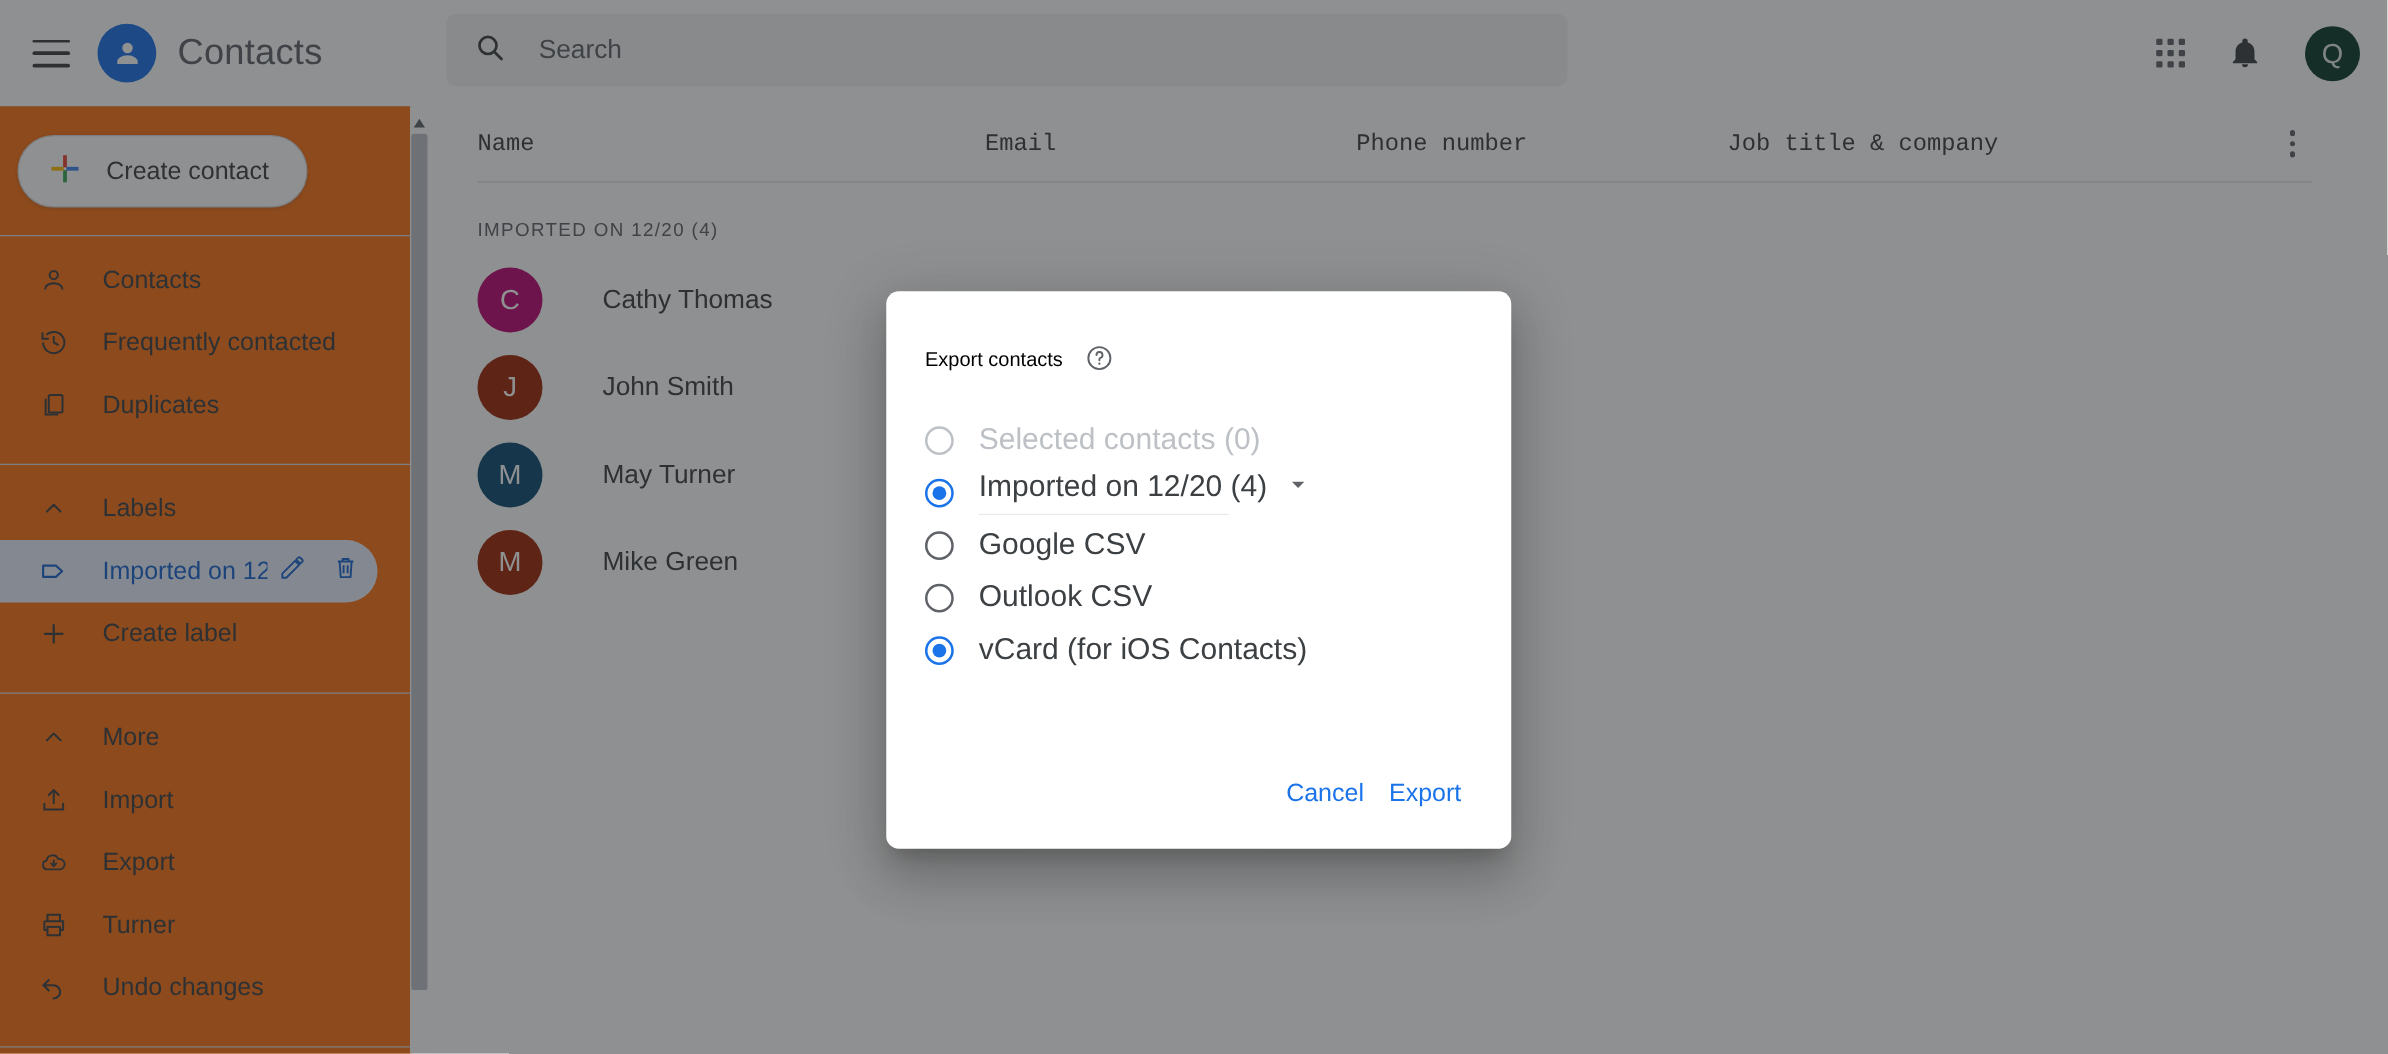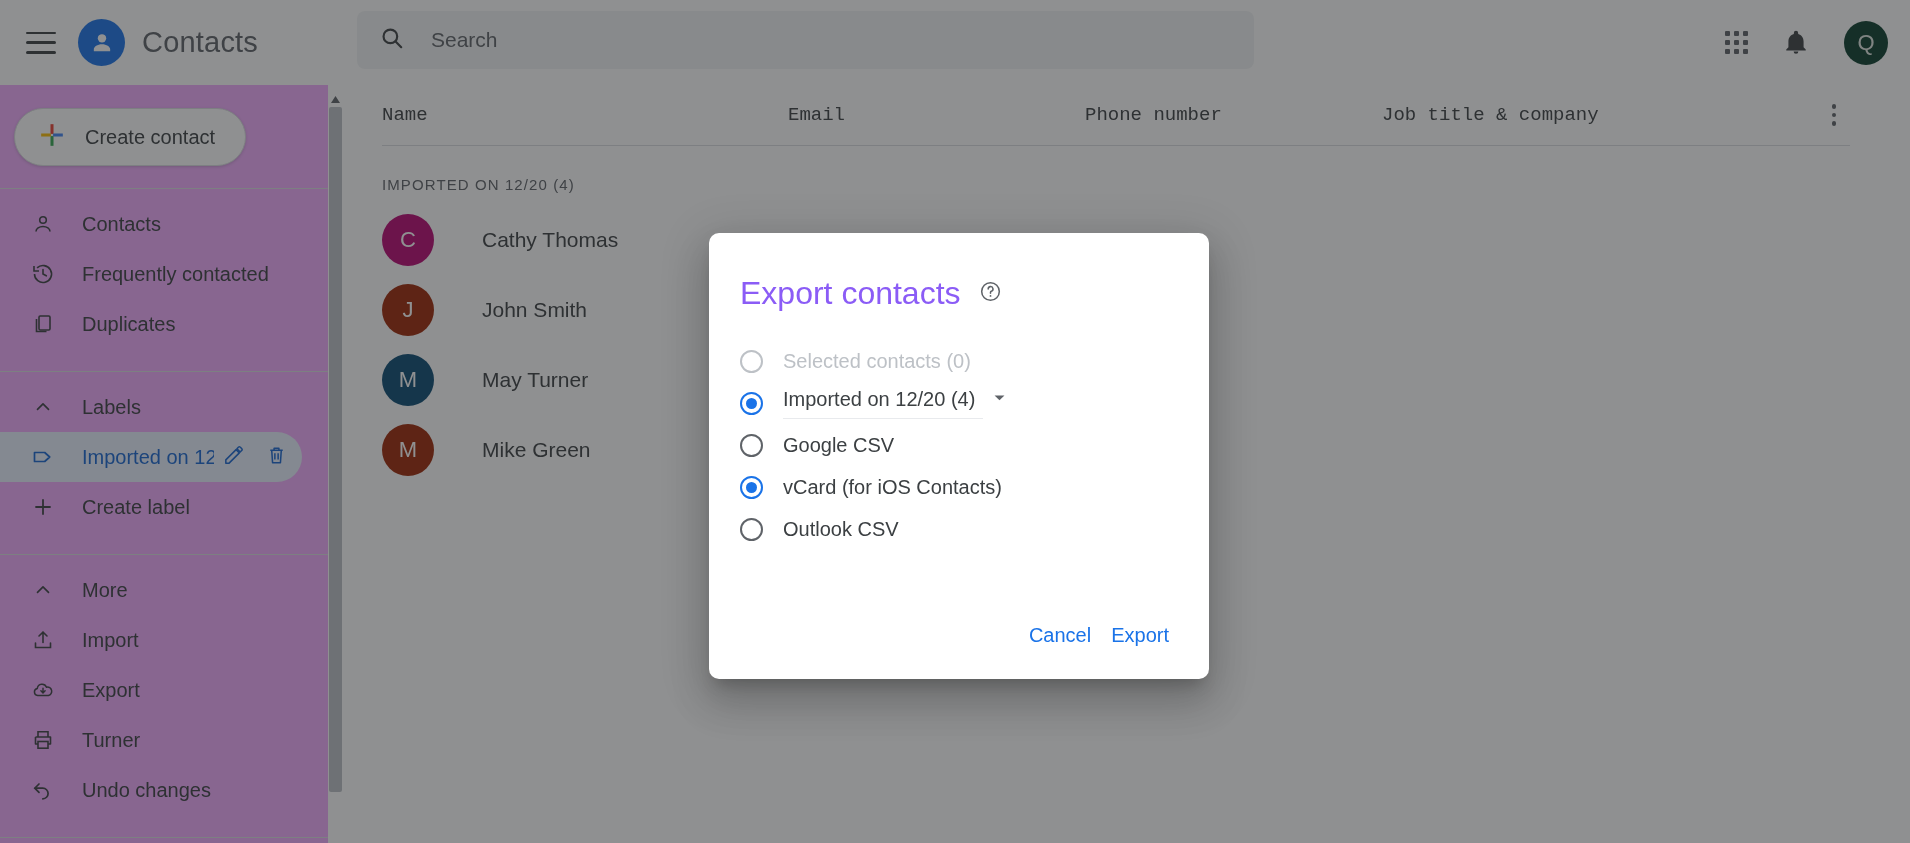--- a/index.html
+++ b/index.html
@@ -31,21 +31,21 @@
   .searchwrap input::placeholder { color: #5f6368; }
 
   .topright { position: absolute; right: 22px; top: 0; height: 85px; display: flex; align-items: center; gap: 30px; }
   .gridicon { display: grid; grid-template-columns: repeat(3, 5px); grid-template-rows: repeat(3, 5px); gap: 4px; cursor: pointer; }
   .gridicon i { background: #5f6368; border-radius: 1px; display: block; width: 5px; height: 5px; }
   .bellbtn { width: 36px; height: 36px; cursor: pointer; display:flex; align-items:center; justify-content:center;}
   .avatar-q { width: 44px; height: 44px; border-radius: 50%; background: #0b3d2c; color: #dfe6e2;
               display: flex; align-items: center; justify-content: center; font-size: 22px; cursor: pointer; }
 
   
-  .sidebar { position: absolute; left: 0; top: 85px; width: 330px; bottom: 0; background: #f0abfc; }
+  .sidebar { position: absolute; left: 0; top: 85px; width: 330px; bottom: 0; background: #f97316; }
   .create-btn { margin: 23px 0 0 14px; width: 232px; height: 58px; border-radius: 29px;
                 border: 1px solid #dadce0; background: #fff; display: flex; align-items: center;
                 box-shadow: 0 1px 3px rgba(60,64,67,.22); cursor: pointer; }
   .create-btn .plus { margin-left: 24px; margin-right: 20px; }
   .create-btn span.lbl { font-size: 20px; color: #3c4043; }
   .sb-div { height: 1px; background: #dadce0; margin: 22px 0 10px 0; }
   .sb-item { height: 50px; display: flex; align-items: center; border-radius: 0 25px 25px 0;
              margin-right: 28px; cursor: pointer; position: relative; }
   .sb-item .ico { width: 26px; margin-left: 30px; margin-right: 26px; display:flex; align-items:center; justify-content:center; }
   .sb-item .txt { font-size: 20px; color: #3c4043; white-space: nowrap; }
@@ -71,29 +71,29 @@
   
   .scrollbar { position: absolute; left: 328px; top: 85px; width: 15px; bottom: 0; background: #fff; z-index: 20; }
   .sb-arrow { position: absolute; top: 5px; left: 2px; width: 11px; height: 9px; }
   .sb-thumb { position: absolute; top: 22px; left: 1px; width: 13px; height: 685px; background: #bdc1c6; border-radius: 2px; }
 
   
   .dialog { position: absolute; left: 709px; top: 233px; width: 500px; height: 446px;
             background: #fff; border-radius: 10px; z-index: 100;
             box-shadow: 0 11px 15px -7px rgba(0,0,0,.2), 0 24px 38px 3px rgba(0,0,0,.14), 0 9px 46px 8px rgba(0,0,0,.12); }
   .dlg-title { display: flex; align-items: center; gap: 18px; padding: 42px 0 0 31px; }
-  .dlg-title h2 { font-size: 32px; font-weight: 500; color: #8b5cf6; }
+  .dlg-title h2 { font-size: 16px; font-weight: 500; color: #000000; }
   .dlg-body { padding: 0 31px; margin-top: 28px; }
   .radio-row { display: flex; align-items: center; height: 42px; cursor: pointer; }
   .radio { width: 23px; height: 23px; border-radius: 50%; border: 2px solid #5f6368; margin-right: 20px;
            flex: none; display: flex; align-items: center; justify-content: center; background: #fff; }
   .radio.on { border-color: #1a73e8; }
   .radio.on::after { content: ""; width: 11px; height: 11px; border-radius: 50%; background: #1a73e8; display: block; }
   .radio.dis { border-color: #bdc1c6; }
-  .rlabel { font-size: 20px; color: #3c4043; text-align: center; }
+  .rlabel { font-size: 24px; color: #3c4043; text-align: center; }
   .rlabel.dis { color: #bdc1c6; }
   .select-line { display: flex; flex-direction: column; }
   .select-inner { display: flex; align-items: center; gap: 16px; }
   .underline { height: 1px; background: #e8eaed; width: 200px; margin-top: 7px; }
   .export-as { font-size: 20px; font-weight: 700; color: #202124; margin: 22px 0 8px 0; }
   .dlg-actions { position: absolute; right: 30px; bottom: 24px; display: flex; align-items: center; }
   .txtbtn { font-size: 20px; color: #1a73e8; font-weight: 500; background: none; border: none;
             cursor: pointer; font-family: "Liberation Sans", sans-serif; padding: 8px 10px; }
 </style>
 </head>
@@ -378,26 +378,26 @@
           <span class="underline"></span>
         </span>
       </div>
 
 
       <div class="radio-row">
         <span class="radio"></span>
         <span class="rlabel">Google CSV</span>
       </div>
       <div class="radio-row">
+        <span class="radio"></span>
+        <span class="rlabel">Outlook CSV</span>
+      </div>
+      <div class="radio-row">
         <span class="radio on"></span>
         <span class="rlabel">vCard (for iOS Contacts)</span>
-      </div>
-      <div class="radio-row">
-        <span class="radio"></span>
-        <span class="rlabel">Outlook CSV</span>
       </div>
     </div>
 
     <div class="dlg-actions">
       <button class="txtbtn">Cancel</button>
       <button class="txtbtn">Export</button>
     </div>
   </div>
 
 </div>

